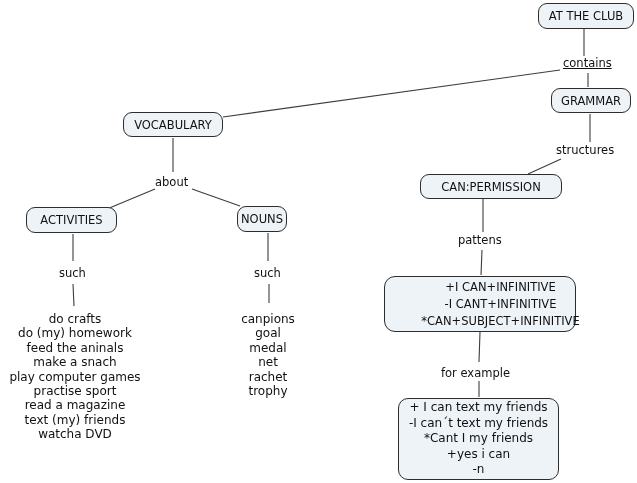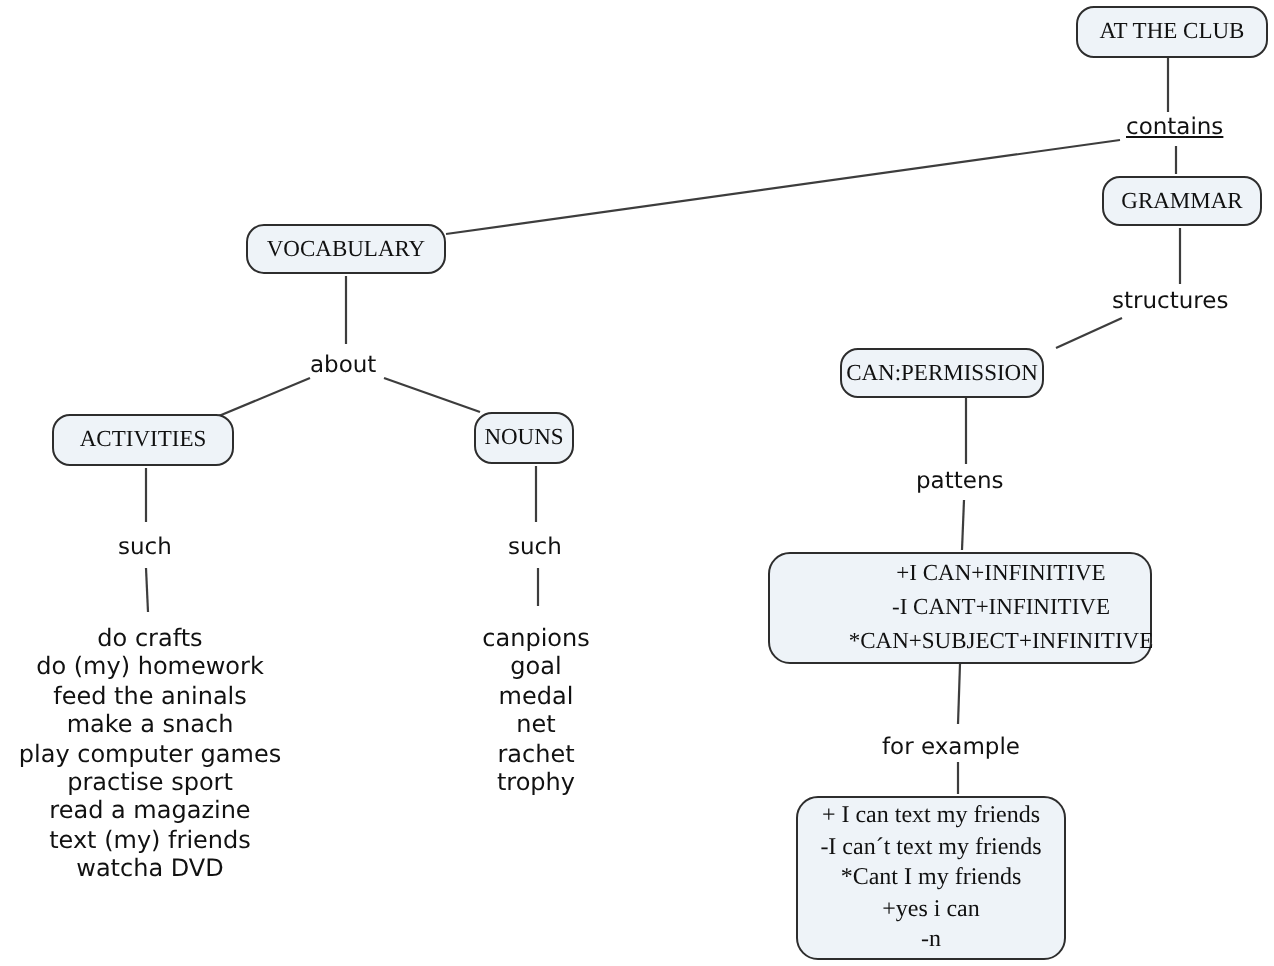--- a/index.html
+++ b/index.html
@@ -25,21 +25,20 @@
     position: absolute;
     box-sizing: border-box;
     background: #eef3f8;
     border: 1.2px solid #2d2d2d;
     border-radius: 9px;
     display: flex;
     align-items: center;
     justify-content: center;
     font-size: 11.5px;
     white-space: nowrap;
-    font-family: Liberation Serif, serif;
   }
   .node.multiline {
     flex-direction: column;
     border-radius: 11px;
     white-space: normal;
     text-align: center;
   }
   .node-line { line-height: 17px; }
   .examples .node-line { line-height: 15.4px; font-size: 12px; }
   .link-label {
@@ -51,25 +50,25 @@
     position: absolute;
     text-align: center;
     font-size: 12px;
     line-height: 14.4px;
     white-space: nowrap;
   }
   
   #node-at-the-club   { left: 538px; top: 3px;   width: 96px;  height: 26px; }
   #node-grammar       { left: 551px; top: 88px;  width: 80px;  height: 25px; }
   #node-vocabulary    { left: 123px; top: 112px; width: 100px; height: 25px; }
-  #node-can-permission{ left: 420px; top: 174px; width: 102px; height: 25px; }
+  #node-can-permission{ left: 420px; top: 174px; width: 142px; height: 25px; }
   #node-activities    { left: 26px;  top: 207px; width: 91px;  height: 26px; }
   #node-nouns         { left: 237px; top: 206px; width: 50px;  height: 26px; }
   #node-patterns      { left: 384px; top: 276px; width: 192px; height: 56px; padding-left: 41px; }
-  #node-examples      { left: 398px; top: 398px; width: 135px; height: 82px; }
+  #node-examples      { left: 398px; top: 398px; width: 161px; height: 82px; border-radius: 10px; }
   
   #label-contains     { left: 563px; top: 56px; text-decoration: underline; }
   #label-structures   { left: 556px; top: 143px; }
   #label-pattens      { left: 458px; top: 233px; }
   #label-for-example  { left: 441px; top: 366px; }
   #label-about        { left: 155px; top: 175px; }
   #label-such-activities { left: 59px;  top: 266px; }
   #label-such-nouns   { left: 254px; top: 266px; }
   
   #list-activities    { left: 0px;   top: 312px; width: 150px; }

